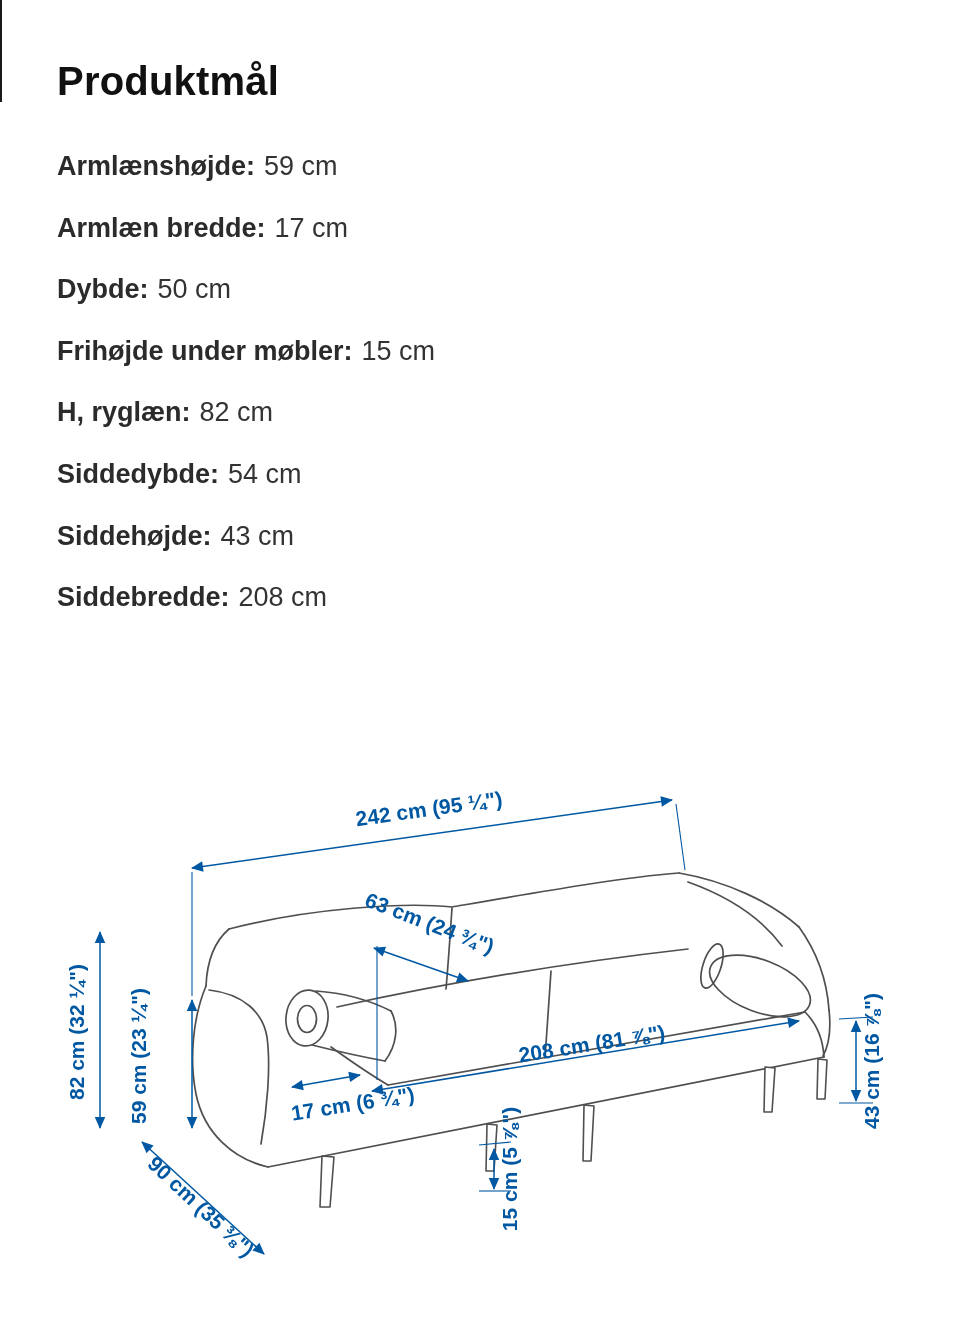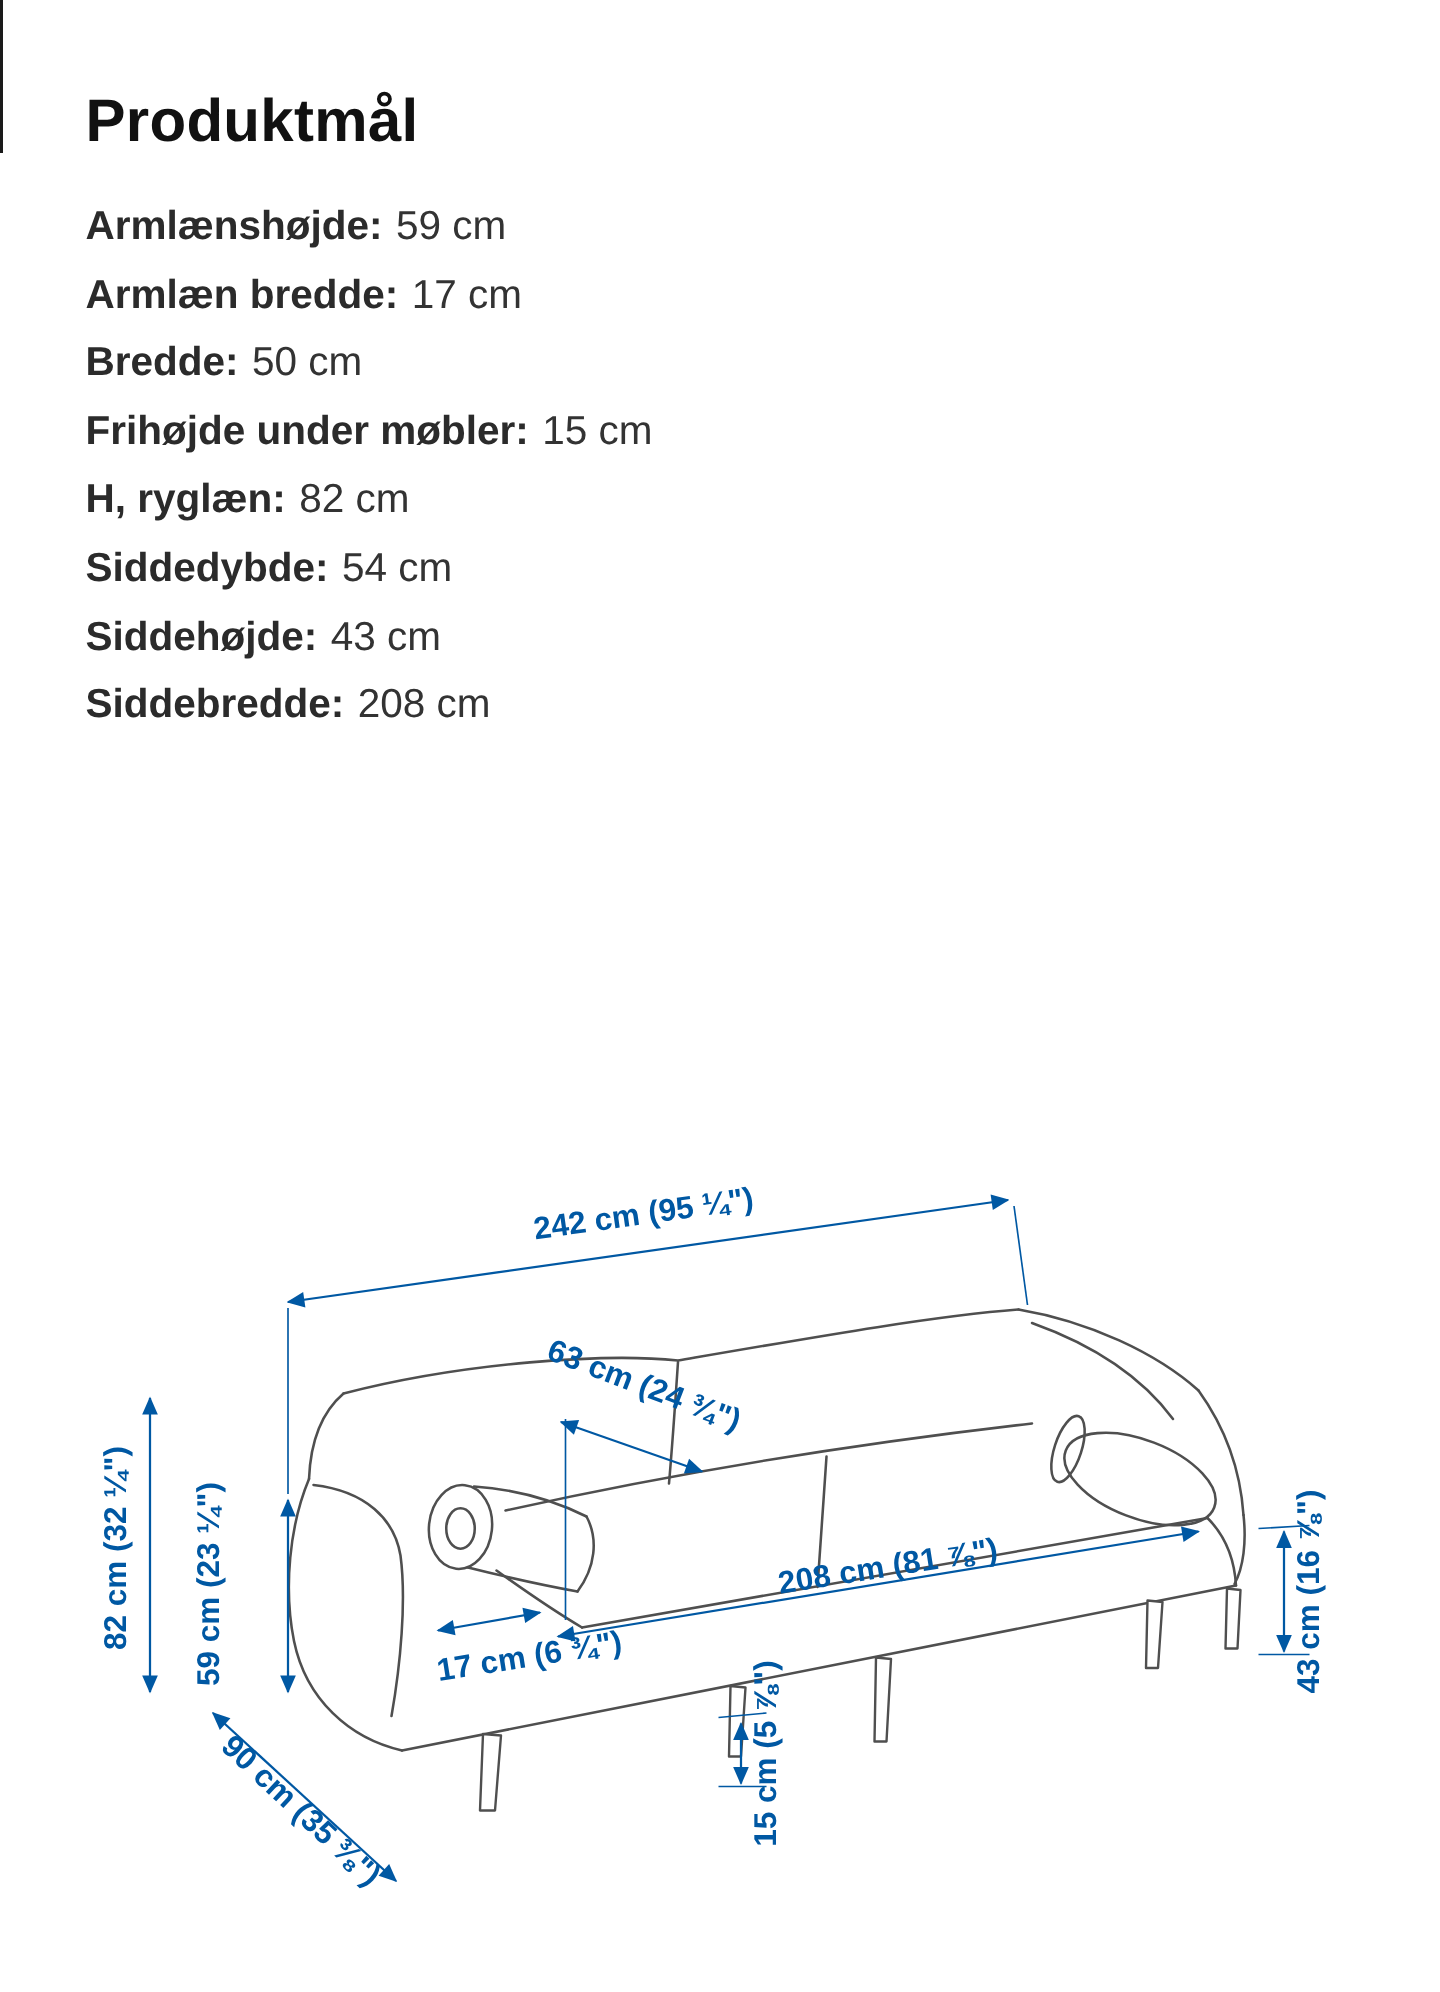--- a/index.html
+++ b/index.html
@@ -16,21 +16,21 @@
   .page-title{
     position:absolute;left:57px;top:32px;
     font-size:40px;font-weight:700;color:#111;
     letter-spacing:.2px;
   }
   .dims-list{
     position:absolute;left:57px;top:128px;
     font-size:27px;color:#333;
     line-height:45.6px;
   }
-  .dim-row{white-space:nowrap;}
+  .dim-row{white-space:nowrap;margin-top:16px;}
   .dim-label{font-weight:700;color:#2b2b2b;margin-right:9px;}
   .dim-value{font-weight:400;color:#333;}
   .diagram-wrap{
     position:absolute;left:0;top:760px;width:960px;height:568px;
   }
   .sketch{stroke:#4f4f4f;stroke-width:1.7;fill:none;stroke-linecap:round;stroke-linejoin:round;}
   .leg{fill:#ffffff;stroke:#4f4f4f;stroke-width:1.6;stroke-linejoin:round;}
   .dim-line{stroke:#0058a3;stroke-width:1.5;fill:none;}
   .ext-line{stroke:#0058a3;stroke-width:1.1;fill:none;}
   .dim-text{
@@ -46,21 +46,21 @@
 <h1 class="page-title">Produktmål</h1>
 
 <div class="dims-list">
   <div class="dim-row">
     <span class="dim-label">Armlænshøjde:</span><span class="dim-value">59 cm</span>
   </div>
   <div class="dim-row">
     <span class="dim-label">Armlæn bredde:</span><span class="dim-value">17 cm</span>
   </div>
   <div class="dim-row">
-    <span class="dim-label">Bredde:</span><span class="dim-value">50 cm</span>
+    <span class="dim-label">Dybde:</span><span class="dim-value">50 cm</span>
   </div>
   <div class="dim-row">
     <span class="dim-label">Frihøjde under møbler:</span><span class="dim-value">15 cm</span>
   </div>
   <div class="dim-row">
     <span class="dim-label">H, ryglæn:</span><span class="dim-value">82 cm</span>
   </div>
   <div class="dim-row">
     <span class="dim-label">Siddedybde:</span><span class="dim-value">54 cm</span>
   </div>

